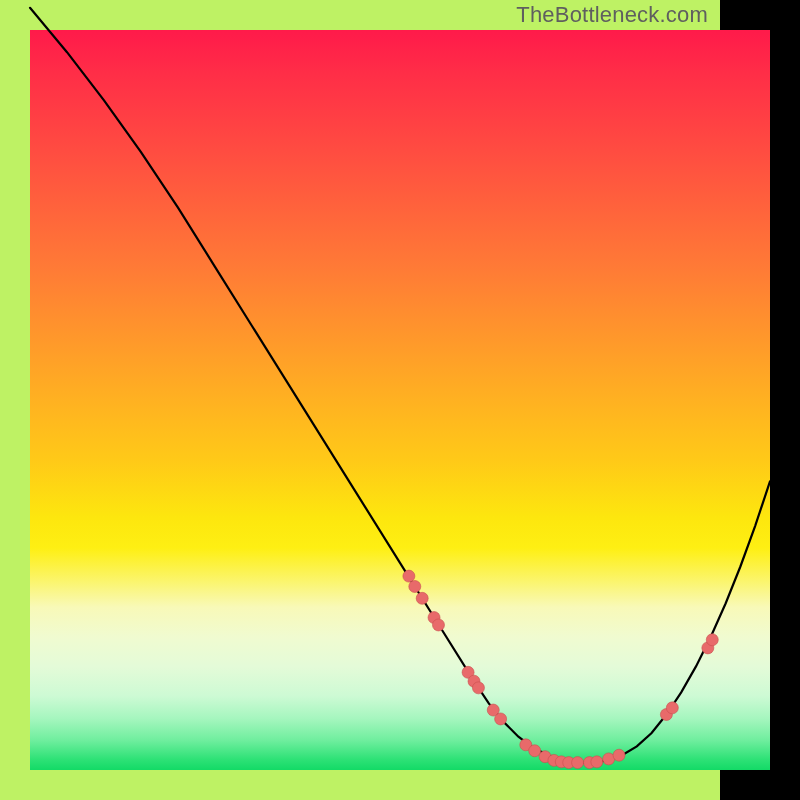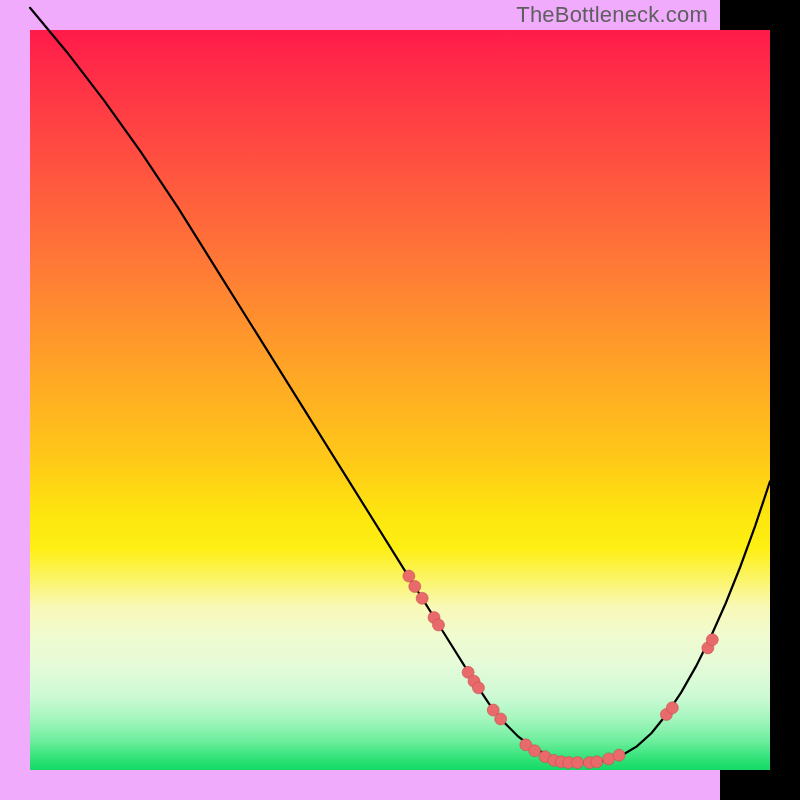--- a/index.html
+++ b/index.html
@@ -8,21 +8,21 @@
     width: 800px;
     height: 800px;
     background: #000;
     overflow: hidden;
     font-family: Arial, Helvetica, sans-serif;
   }
   .frame {
     position: absolute;
     width: 720px;
     height: 800px;
-    background: #f0abfc;
+    background: #bef264;
   }
   .watermark {
     position: absolute;
     top: 2px;
     right: 12px;
     color: #5f5f5f;
     font-size: 22px;
     font-weight: 500;
     letter-spacing: 0.2px;
   }

